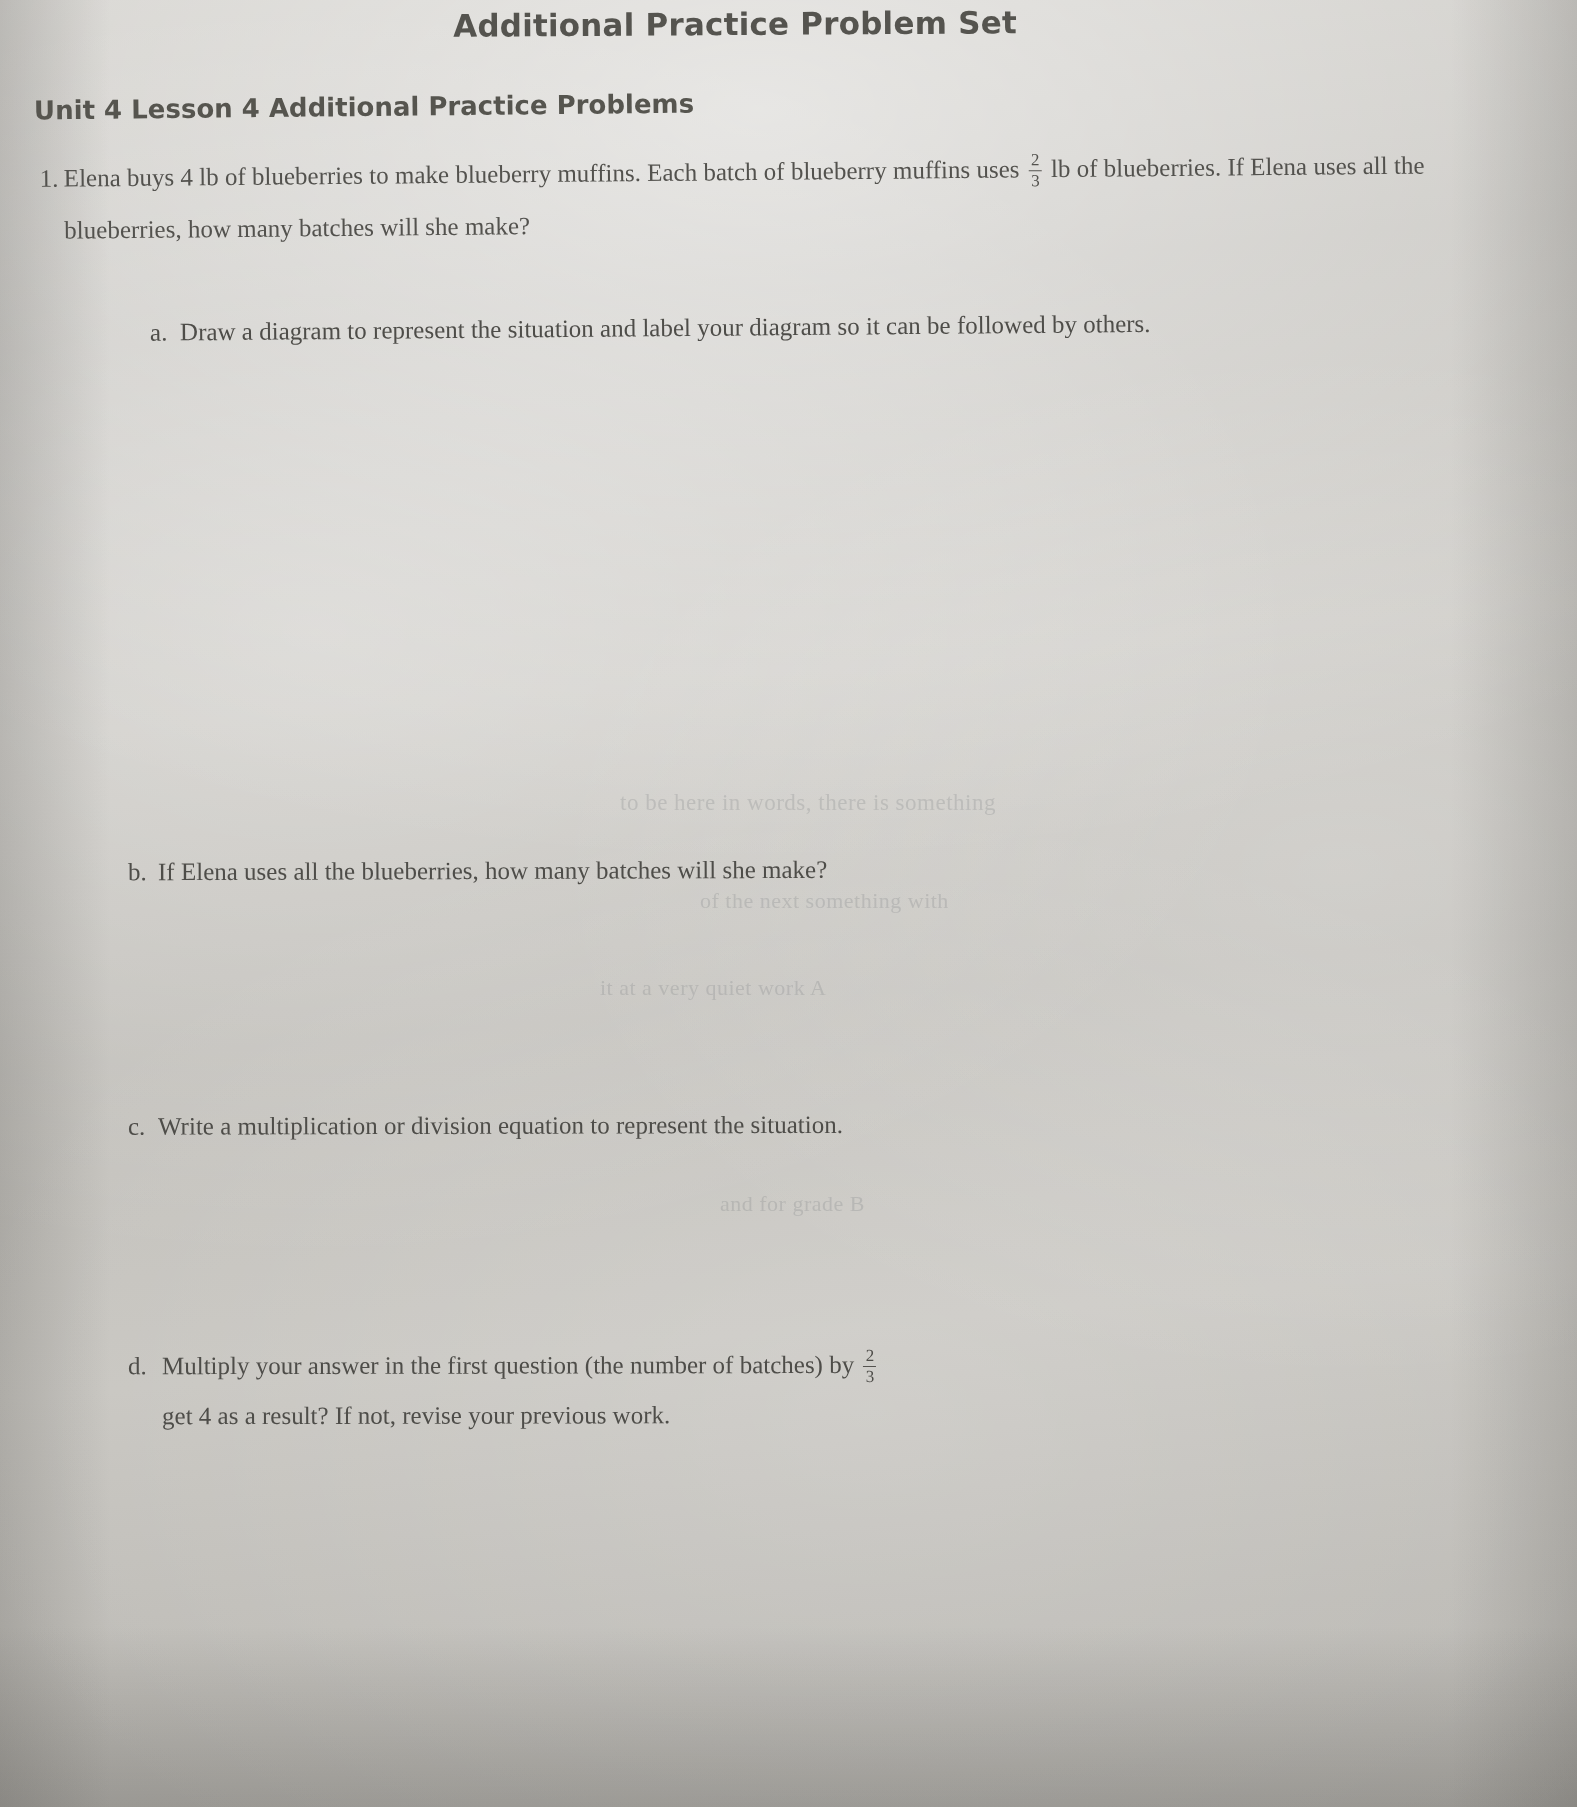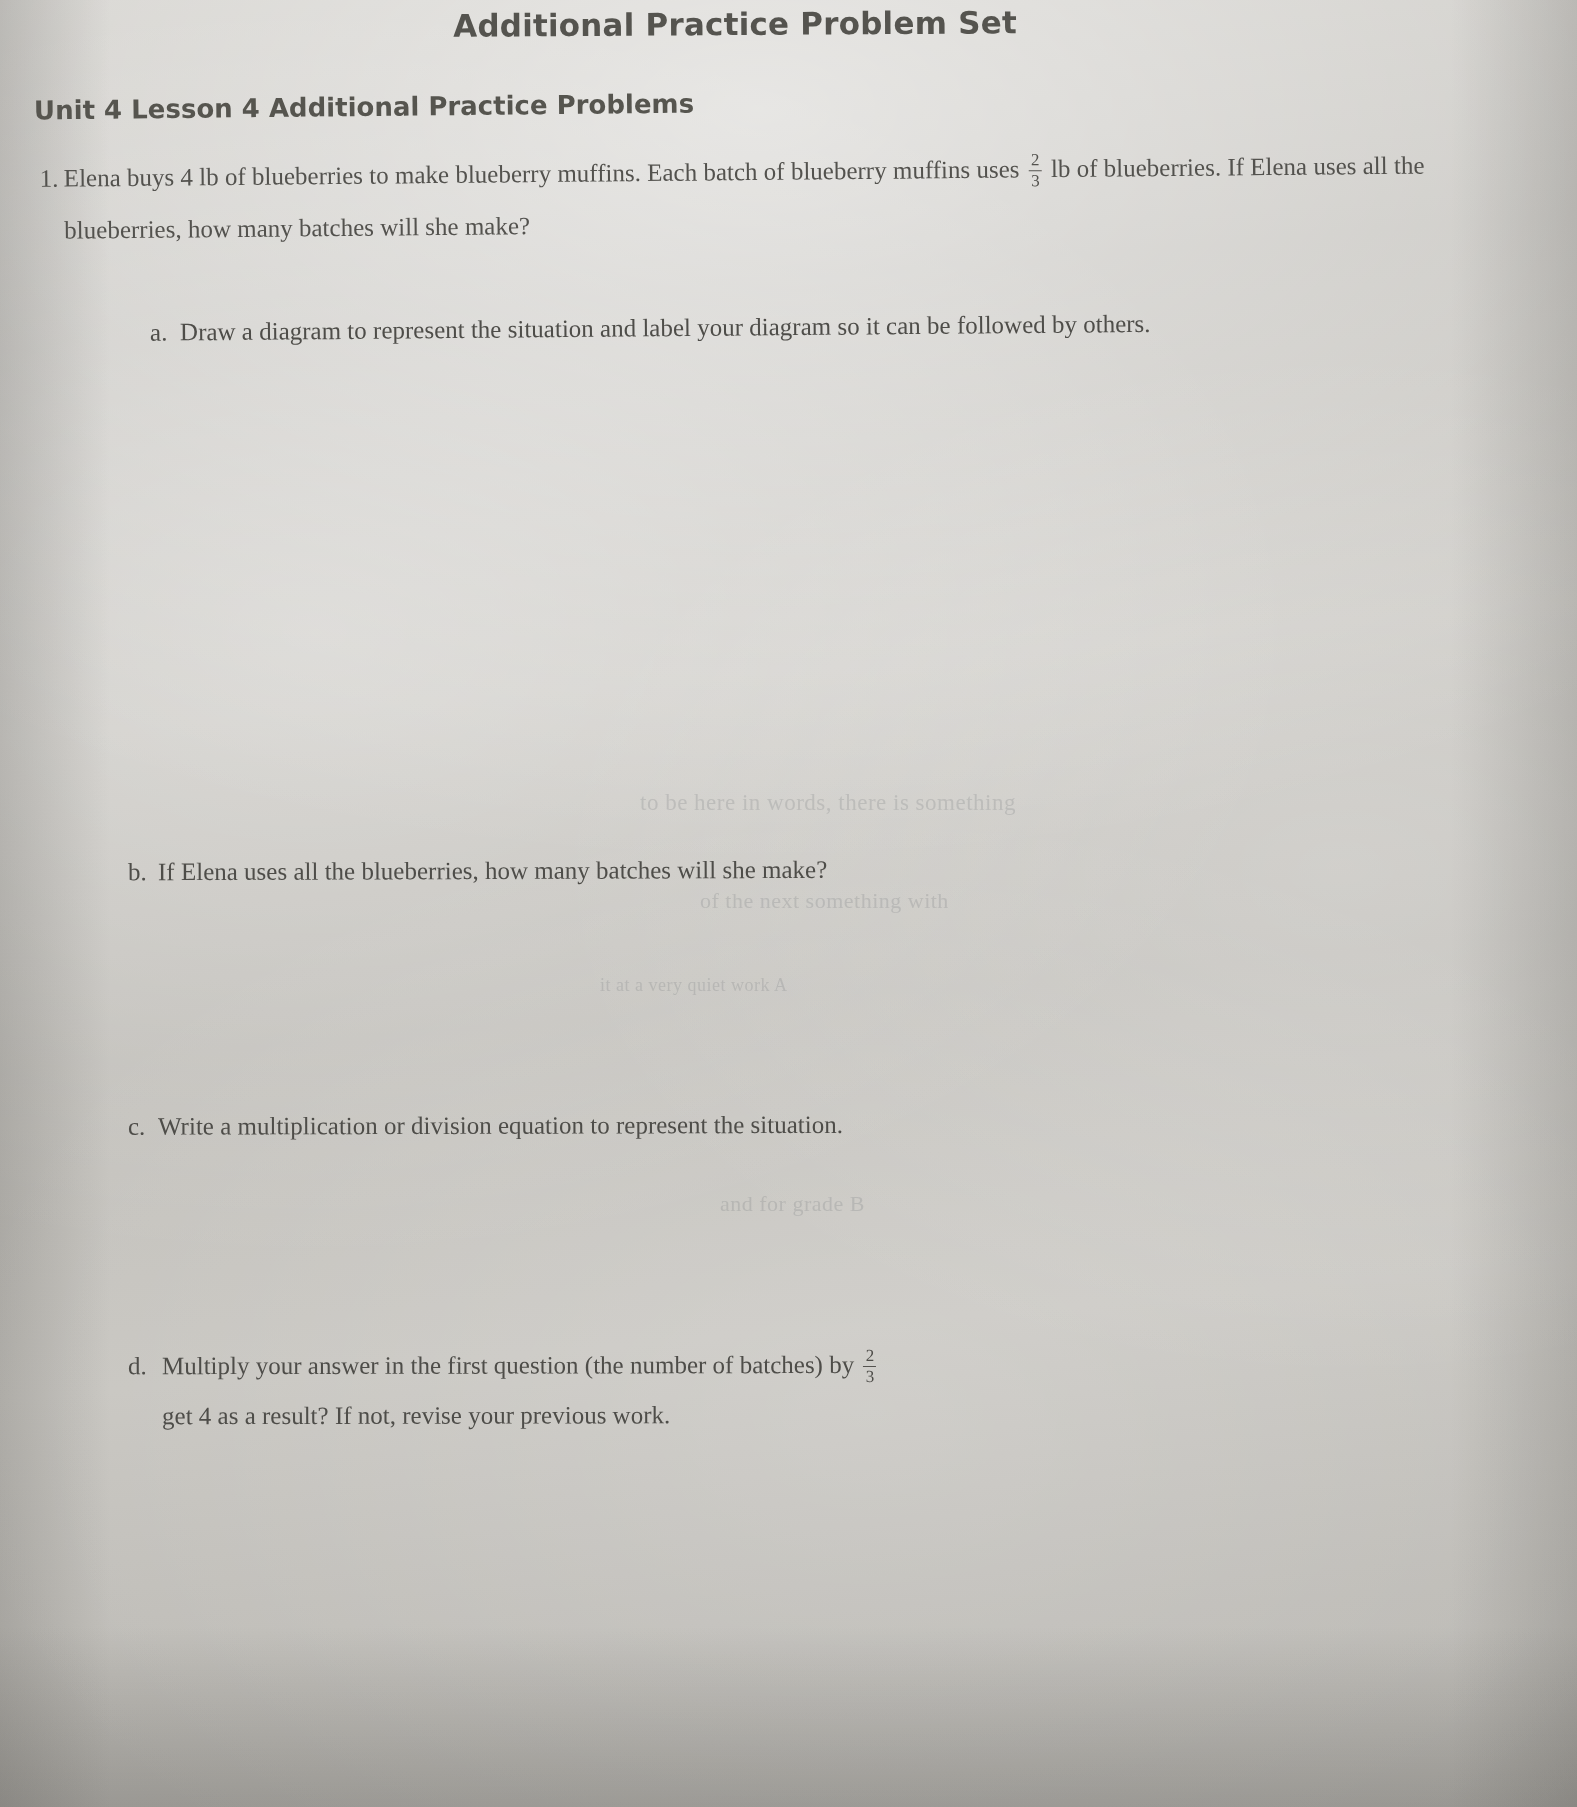--- a/index.html
+++ b/index.html
@@ -128,23 +128,23 @@
   .sub-d .txt { padding-left: 34px; }
   .sub-d .cont { display: block; padding-left: 34px; }
 </style>
 </head>
 <body>
 
 <div class="page"></div>
 
 <div class="content">
 
-  <div class="ghost" style="top:790px; left:640px; font-size:23px;text-align:center;">to be here in words, there is something</div>
+  <div class="ghost" style="top:790px; left:620px; font-size:23px;text-align:center;">to be here in words, there is something</div>
   <div class="ghost" style="top:880px; left:700px; font-size:22px;margin-top:8px;">of the next something with</div>
-  <div class="ghost" style="top:975px; left:600px; font-size:18px;">it at a very quiet work A</div>
+  <div class="ghost" style="top:975px; left:600px; font-size:22px;">it at a very quiet work A</div>
   <div class="ghost" style="top:1175px; left:720px; font-size:22px;margin-top:16px;">and for grade B</div>
 
   <div class="doc-title">Additional Practice Problem Set</div>
 
   <div class="section-head">Unit 4 Lesson 4 Additional Practice Problems</div>
 
   <div class="q1">
     <span class="num">1.</span>
     <span class="body">
       <span>Elena buys 4 lb of blueberries to make blueberry muffins. Each batch of blueberry muffins uses</span>

